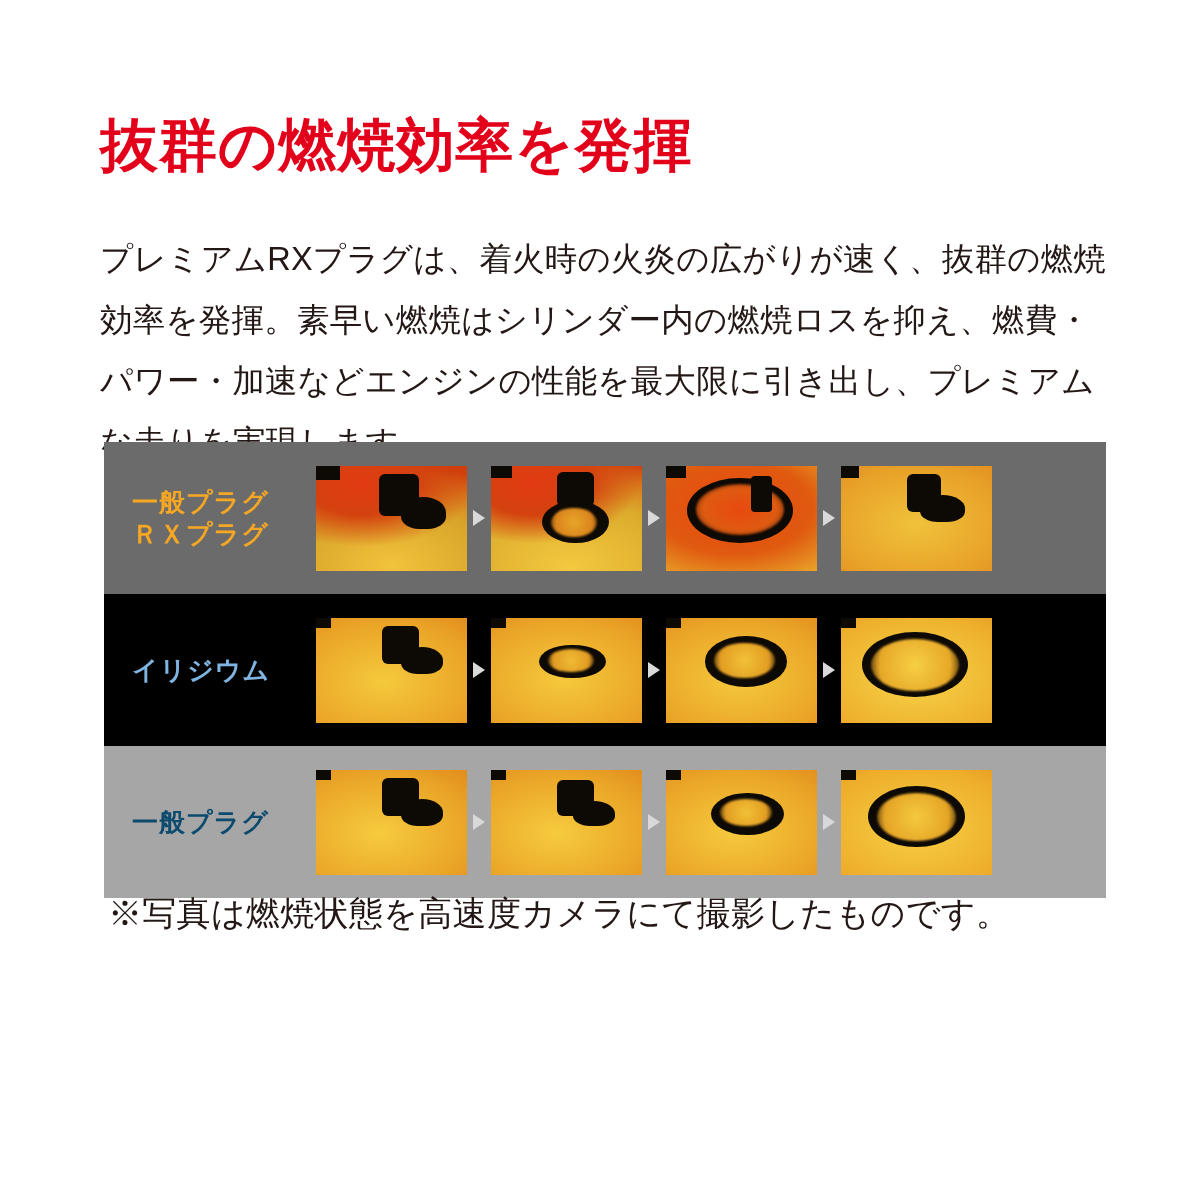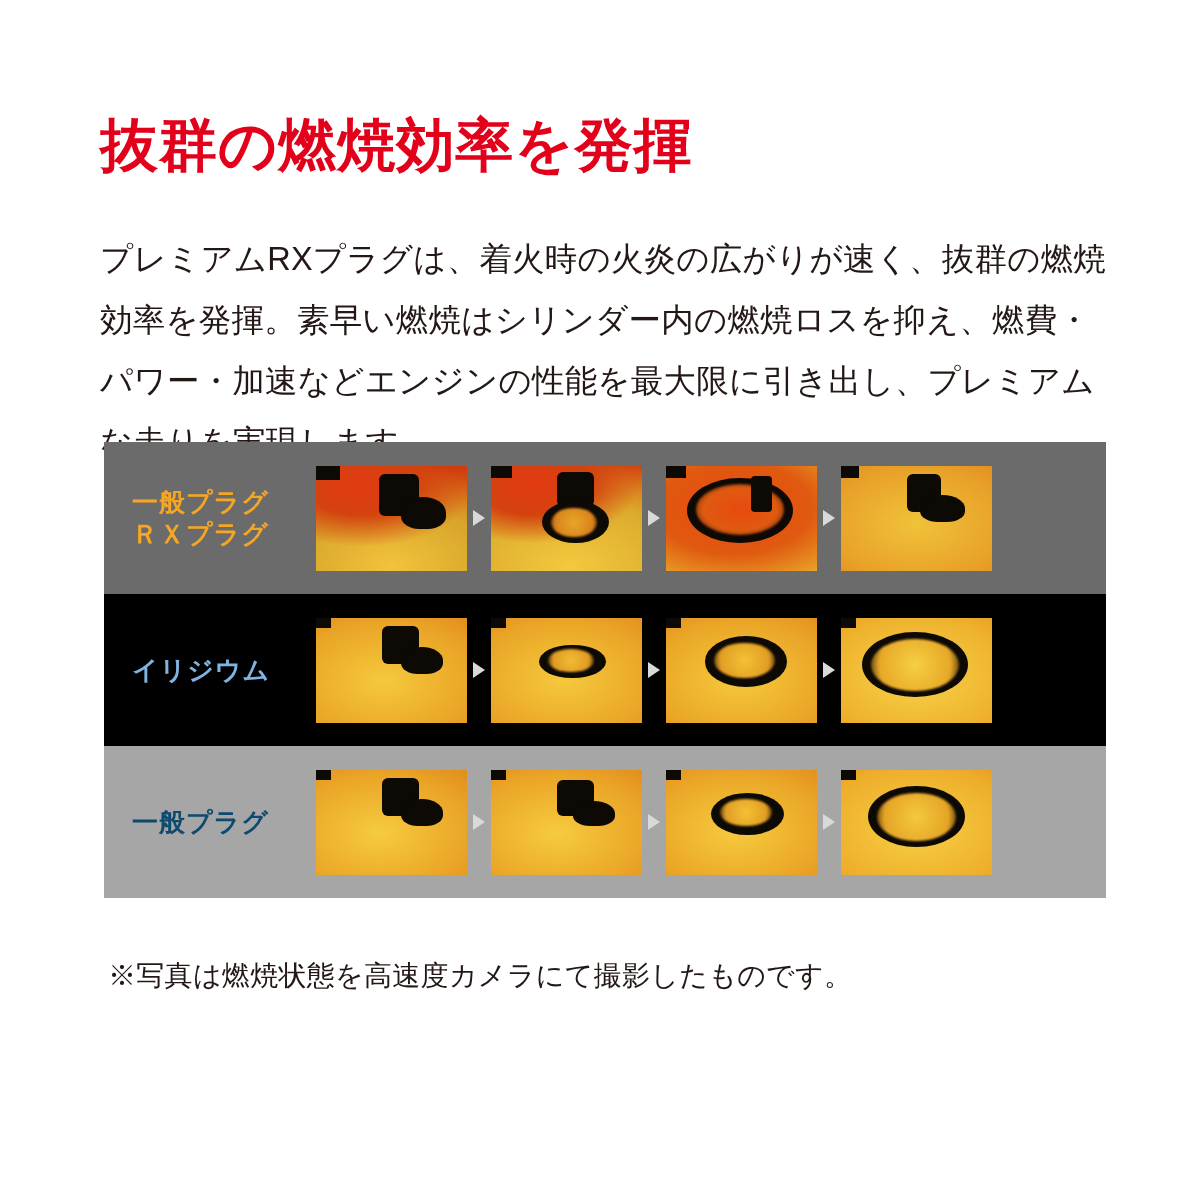--- a/index.html
+++ b/index.html
@@ -109,22 +109,22 @@
   .dark {
     position: absolute;
     background: #0d0904;
     border-radius: 40%;
   }
 
   
   .footnote {
     position: absolute;
     left: 108px;
-    top: 957px;
-    font-size: 28px;
+    top: 891px;
+    font-size: 34px;
     color: #231815;
     letter-spacing: 0.3px;
   }
 </style>
 </head>
 <body>
 
 <div class="page">
 
   <h1 class="headline">抜群の燃焼効率を発揮</h1>

